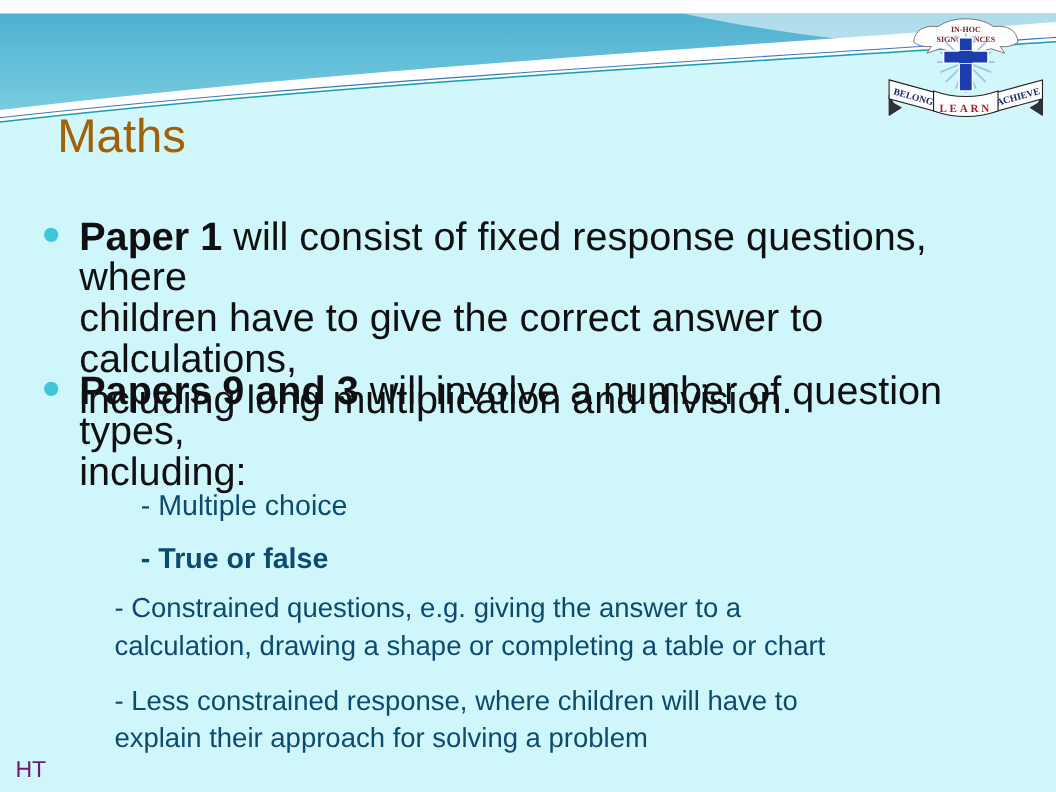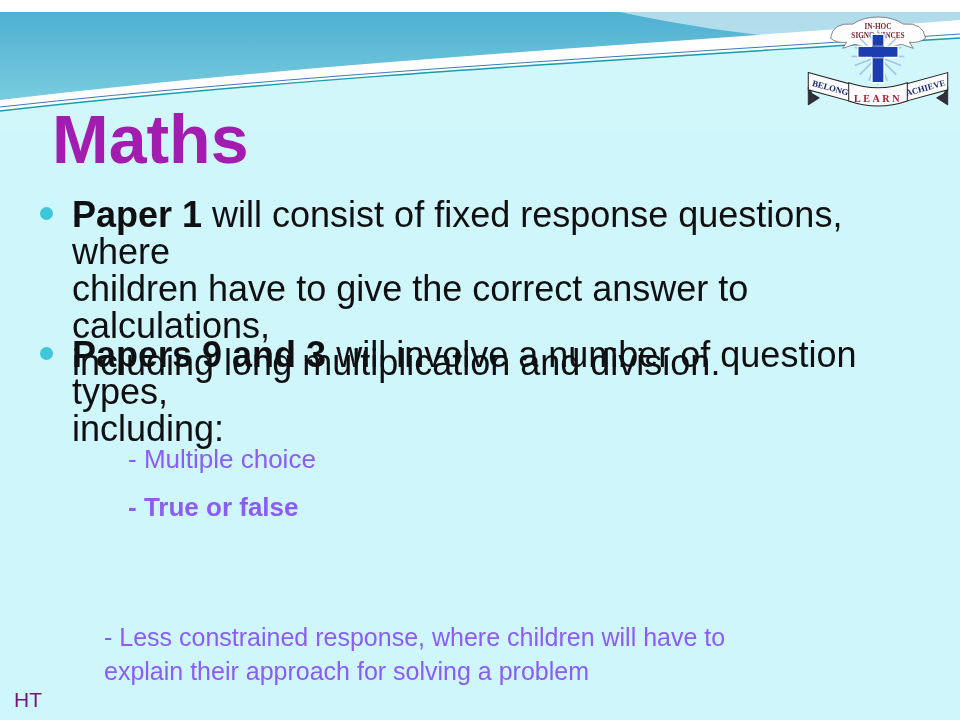--- a/index.html
+++ b/index.html
@@ -1,26 +1,26 @@
 <!DOCTYPE html>
 <html><head>
 <meta charset="utf-8">
 <style>
   html,body{margin:0;padding:0;}
   body{width:960px;height:720px;overflow:hidden;font-family:"Liberation Sans",sans-serif;}
   .slide{position:relative;width:960px;height:720px;background:#CFF6FA;overflow:hidden;margin-top:12px;}
   .top-wave{position:absolute;top:0;left:0;width:960px;height:118px;}
   .bottom-wave{position:absolute;bottom:0;left:0;width:960px;height:12px;}
   .crest{position:absolute;top:2px;left:802px;width:152px;height:96px;}
-  .title{position:absolute;left:52px;top:88px;font-size:68px;font-weight:700;color:#a21caf;letter-spacing:0px;}
+  .title{position:absolute;left:52px;top:88px;font-size:43px;font-weight:400;color:#a16207;letter-spacing:0px;}
   .bullet-row{position:absolute;left:30px;display:flex;align-items:flex-start;}
   .dot{width:13px;height:13px;border-radius:50%;background:#3EC6DA;margin:11px 19px 0 10px;flex:0 0 13px;}
   .bullet-text{font-size:36px;line-height:37px;color:#101012;white-space:pre-line;width:860px;}
   .bullet-text b{font-weight:700;}
-  .sub{position:absolute;font-size:25px;line-height:34px;color:#8b5cf6;white-space:pre-line;width:800px;}
+  .sub{position:absolute;font-size:25px;line-height:34px;color:#0c4a6e;white-space:pre-line;width:800px;}
   .sub.lvl1{left:128px;font-size:26px;}
   .sub.lvl2{left:104px;}
   .footer{position:absolute;left:14px;top:676px;font-size:21px;color:#701a75;}
   .crest text{font-family:"Liberation Serif",serif;}
 </style>
 </head>
 <body>
 
 <div class="slide">
 
@@ -92,20 +92,22 @@
   </div>
 
   <div class="bullet-row" style="top:324px;">
     <span class="dot"></span>
     <div class="bullet-text"><b>Papers 9 and 3</b><span> will involve a number of question types,
 including:</span></div>
   </div>
 
   <div class="sub lvl1" style="top:430px;">- Multiple choice</div>
   <div class="sub lvl1" style="top:478px;font-weight:bold;">- True or false</div>
+  <div class="sub lvl2" style="top:524px;">- Constrained questions, e.g. giving the answer to a
+calculation, drawing a shape or completing a table or chart</div>
   <div class="sub lvl2" style="top:608px;">- Less constrained response, where children will have to
 explain their approach for solving a problem</div>
 
   <div class="footer">HT</div>
 
   <svg class="bottom-wave" viewBox="0 0 960 12" preserveAspectRatio="none">
     <path d="M0,12 L0,8 C260,2 680,2 960,7 L960,12 Z" fill="#62B4DA" opacity="0.8"></path>
     <path d="M0,8.5 C260,2.5 680,2.5 960,7.5" fill="none" stroke="#3C8FD0" stroke-width="0.8" opacity="0.7"></path>
   </svg>
 

